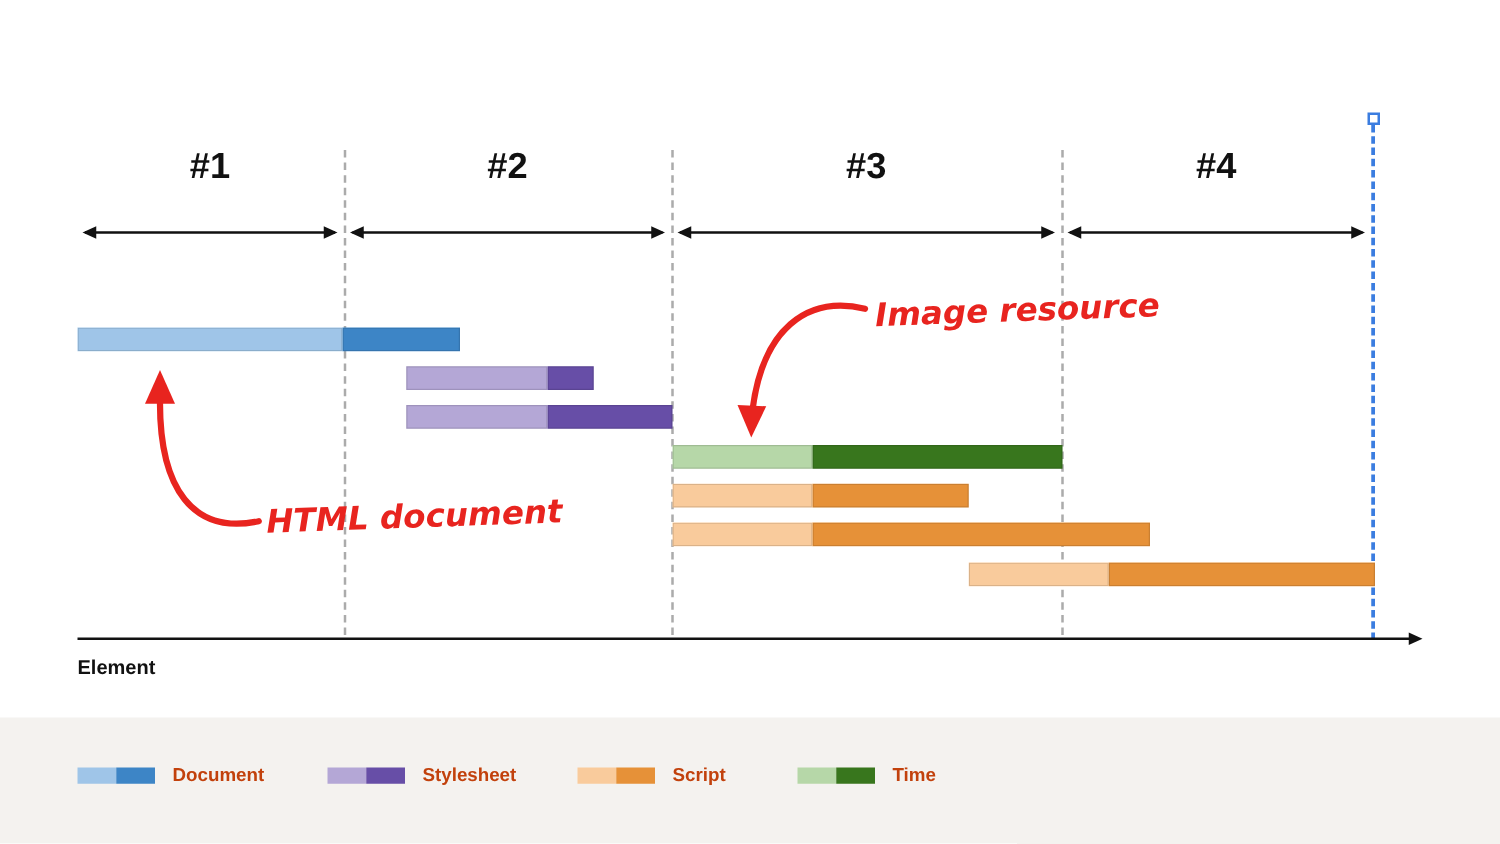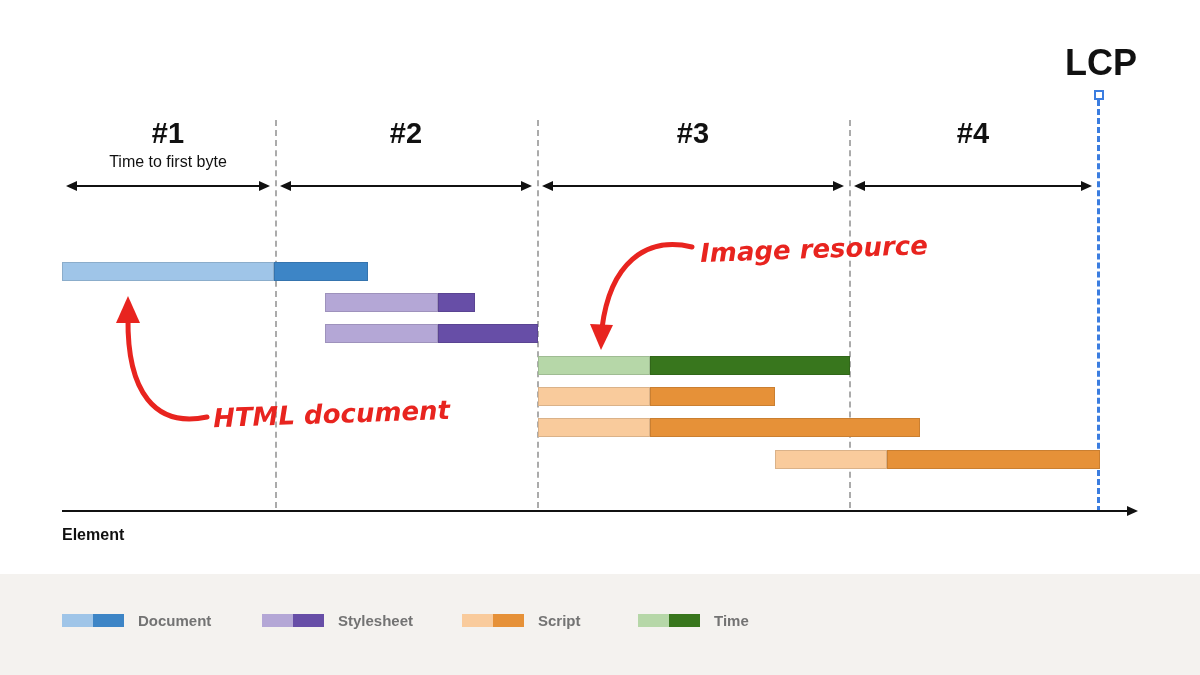--- a/index.html
+++ b/index.html
@@ -41,40 +41,38 @@
   .annot-html{left:213px;top:399px;}
   .annot-image{left:700px;top:234px;}
   svg.arrows{position:absolute;left:0;top:0;pointer-events:none;}
   svg.arrows path{stroke:var(--annotation-red);stroke-width:5;fill:none;stroke-linecap:round;}
   svg.arrows polygon{fill:var(--annotation-red);}
   
   .legend-strip{position:absolute;left:0;top:574px;width:1200px;height:101px;background:var(--legend-bg);}
   .legend-item{position:absolute;top:38px;display:flex;align-items:center;}
   .legend-swatch{display:flex;width:62px;height:13px;margin-right:14px;}
   .legend-swatch span{flex:1;height:100%;}
-  .legend-label{font-size:15px;font-weight:bold;color:#737373;}
+  .legend-label{font-size:15px;font-weight:bold;color:#c2410c;}
 </style>
 </head>
 <body>
 
 <div class="canvas">
 
-  <div class="lcp-label">LCP</div>
   <div class="lcp-marker"></div>
   <div class="lcp-line" id="lcp-line" style="left: 1097px;"></div>
 
   <div id="boundaries">
       <div class="vline" style="left: 275px;"></div>
       <div class="vline" style="left: 537px;"></div>
       <div class="vline" style="left: 849px;"></div>
     </div>
 
   <div class="phase" id="phase-0" style="left: 168px;">
     <div class="num">#1</div>
-    <div class="sub">Time to first byte</div>
   </div>
   <div class="phase" id="phase-1" style="left: 406px;">
     <div class="num">#2</div>
   </div>
   <div class="phase" id="phase-2" style="left: 693px;">
     <div class="num">#3</div>
   </div>
   <div class="phase" id="phase-3" style="left: 973px;">
     <div class="num">#4</div>
   </div>

